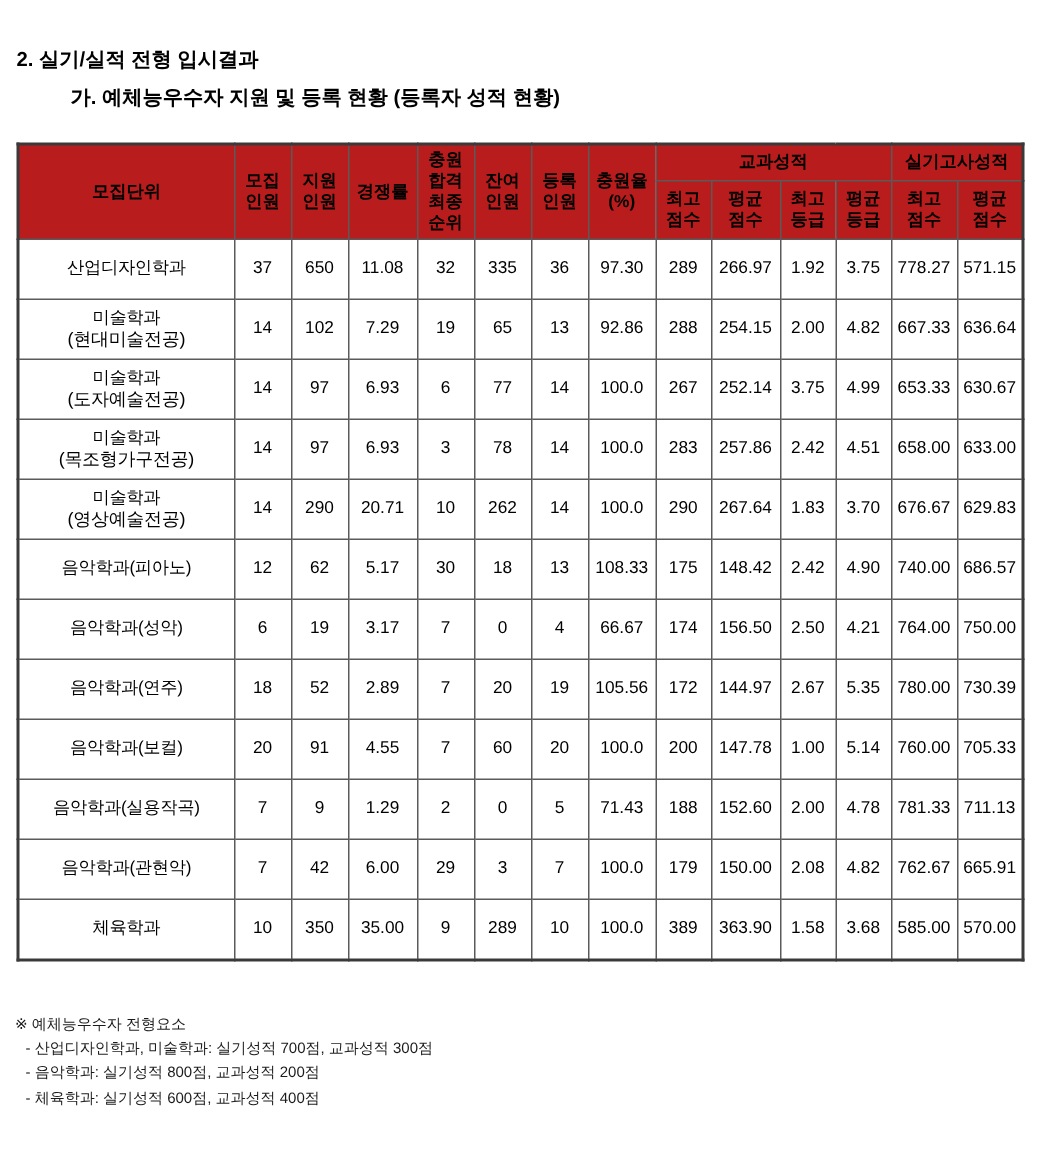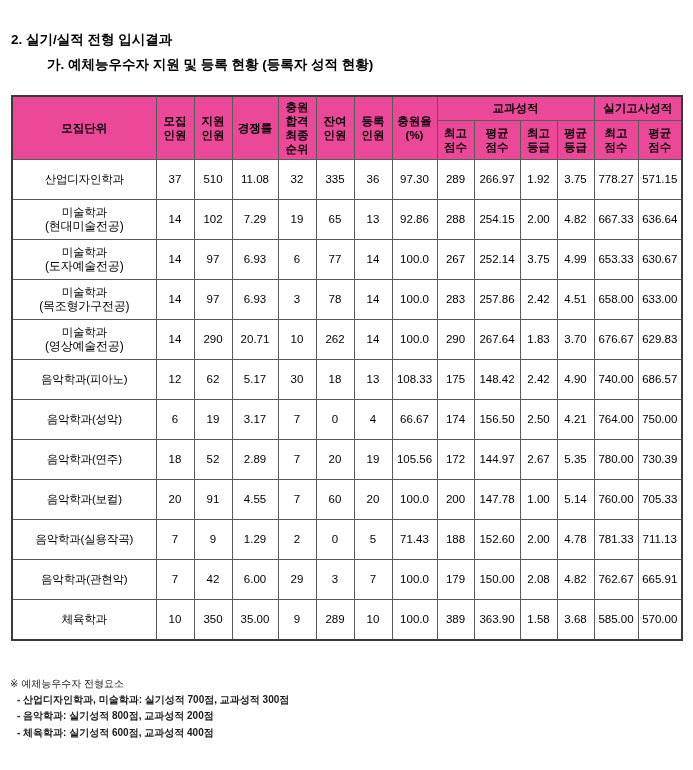--- a/index.html
+++ b/index.html
@@ -53,21 +53,21 @@
   }
   table.results th,
   table.results td {
     border: 1px solid #5a5a5a;
     text-align: center;
     vertical-align: middle;
     font-size: 11px;
     padding: 0;
   }
   table.results thead th {
-    background: #ec4899;
+    background: #b91c1c;
     font-weight: bold;
     font-size: 11.5px;
     line-height: 1.22;
     padding: 3px 1px;
   }
   thead tr.top-row th {
     border-bottom-color: #5a5a5a;
   }
   th.unit-head {
     font-size: 12px;
@@ -101,21 +101,20 @@
     top: 676px;
     font-size: 10px;
     line-height: 1.62;
     color: #1a1a1a;
   }
   .notes .note-line {
     white-space: nowrap;
   }
   .notes .note-sub {
     padding-left: 7px;
-    font-weight: bold;
   }
 </style>
 </head>
 <body>
 
 <div class="page">
 
   <div class="heading-1">2. 실기/실적 전형 입시결과</div>
   <div class="heading-2">가. 예체능우수자 지원 및 등록 현황 (등록자 성적 현황)</div>
 
@@ -194,21 +193,21 @@
           <th>
             <span>평균</span><br>
             <span>점수</span>
           </th>
         </tr>
       </thead>
       <tbody id="results-body">
           <tr>
             <td class="unit-cell"><span>산업디자인학과</span></td>
             <td>37</td>
-            <td>510</td>
+            <td>650</td>
             <td>11.08</td>
             <td>32</td>
             <td>335</td>
             <td>36</td>
             <td>97.30</td>
             <td>289</td>
             <td>266.97</td>
             <td>1.92</td>
             <td>3.75</td>
             <td>778.27</td>

